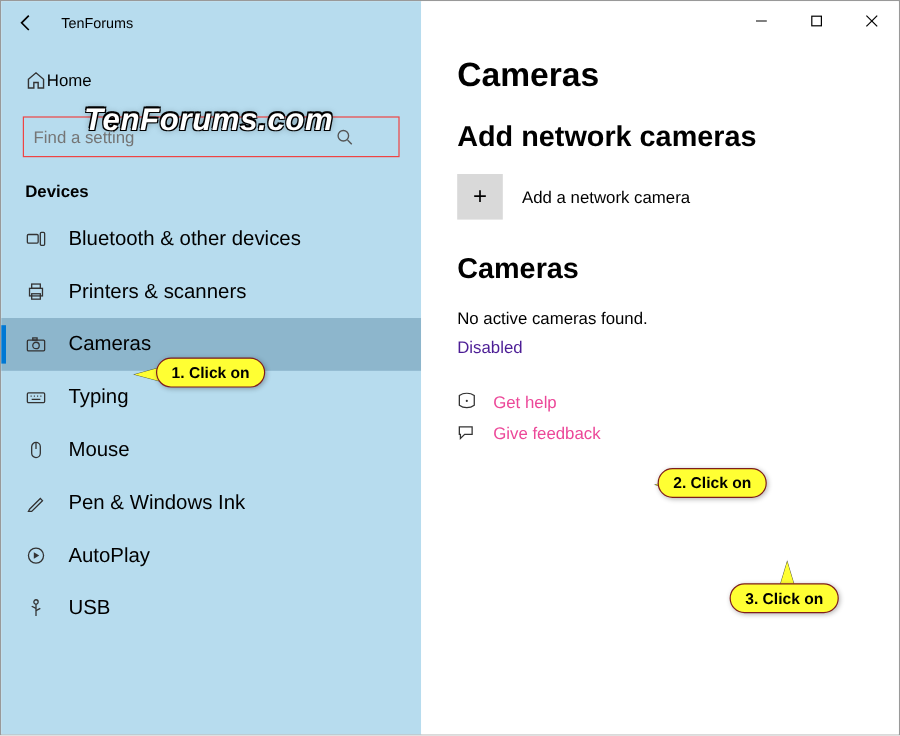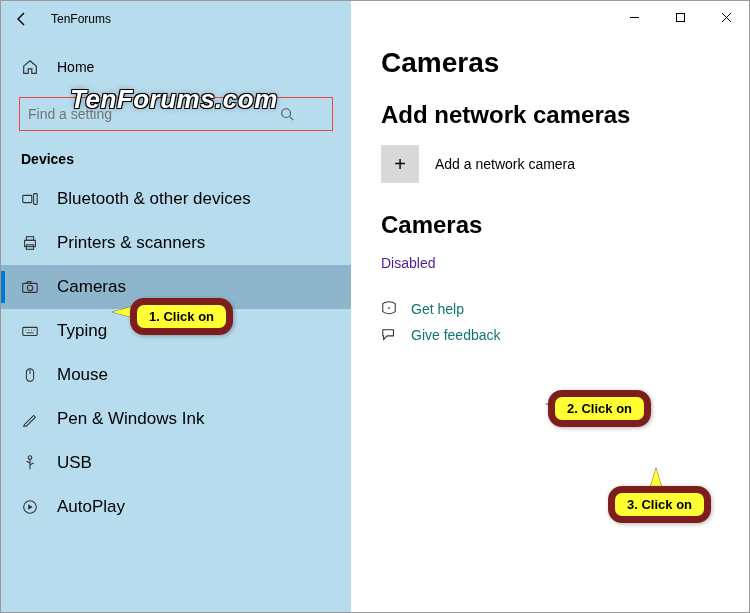--- a/index.html
+++ b/index.html
@@ -2,21 +2,21 @@
 <html><head>
 <meta charset="utf-8">
 <style>
   * { box-sizing: border-box; margin: 0; padding: 0; font-family: "Segoe UI", Arial, sans-serif; }
   body { width: 750px; height: 613px; overflow: hidden; background: #fff; position: relative; }
   .window { display: flex; width: 100%; height: 100%; border: 1px solid #999; }
   .sidebar { width: 350px; height: 100%; background: #b7dcee; padding: 0; position: relative; display: flex; flex-direction: column; }
   .titlebar-left { display: flex; align-items: center; height: 36px; padding-left: 12px; gap: 20px; }
   .back-btn { width: 18px; height: 18px; display: flex; align-items: center; justify-content: center; cursor: pointer; }
   .app-title { font-size: 12px; color: #000; }
-  .home-row { display: flex; align-items: center; height: 40px; padding-left: 20px; gap: 18px; margin-top: 10px; cursor: pointer; }
+  .home-row { display: flex; align-items: center; height: 40px; padding-left: 20px; margin-top: 10px; cursor: pointer; }
   .search-row { margin: 10px 18px 0 18px; }
   .search-box { width: 100%; height: 34px; border: 1px solid #ef4444; background: transparent; display: flex; align-items: center; padding: 0 8px; }
   .search-box input { border: none; background: transparent; outline: none; font-size: 14px; color: #666; width: 85%; }
   .section-label { font-weight: 700; font-size: 14px; padding: 20px 20px 10px 20px; }
   .nav-list { flex: 1; overflow: hidden; }
   .nav-item { display: flex; align-items: center; height: 44px; padding-left: 20px; gap: 18px; font-size: 17px; cursor: pointer; position: relative; }
   .nav-item.active { background: #8db6cc; }
   .nav-item.active::before { content: ""; position: absolute; left: 0; top: 6px; bottom: 6px; width: 4px; background: #0078d4; }
   .nav-icon { width: 18px; height: 18px; display: flex; align-items: center; justify-content: center; color: #333; }
   .content { flex: 1; background: #fff; position: relative; display: flex; flex-direction: column; }
@@ -30,24 +30,24 @@
   .plus-box { width: 38px; height: 38px; background: #d9d9d9; display: flex; align-items: center; justify-content: center; font-size: 20px; }
   .add-cam-label { font-size: 14px; }
   .status-txt { font-size: 14px; margin-bottom: 8px; margin-top: 18px; }
   .disabled-label { font-size: 14px; color: #4c1d95; margin-bottom: 8px; }
   .camera-card { background: #f2f2f2; padding: 14px 16px 14px 16px; margin-right: -10px; }
   .camera-top { display: flex; align-items: center; gap: 16px; }
   .camera-name { font-size: 14px; }
   .camera-actions { display: flex; justify-content: flex-end; margin-top: 26px; }
   .enable-btn { background: #ccc; border: none; padding: 7px 22px; font-size: 14px; cursor: pointer; }
   .help-links { margin-top: 30px; display:flex; flex-direction:column; gap:10px; padding-bottom: 5px;}
-  .help-row { display: flex; align-items: center; gap: 12px; font-size: 14px; color: #0f766e; cursor: pointer; }
+  .help-row { display: flex; align-items: center; gap: 12px; font-size: 14px; color: #ec4899; cursor: pointer; }
   .help-row .hicon { width: 18px; color: #333; }
   
-  .callout { position: absolute; background: #ffff33; border: 7px solid #7f1d1d; border-radius: 14px; padding: 4px 12px; font-size: 13px; font-weight: bold; box-shadow: 1px 1px 4px rgba(0,0,0,.3); white-space: nowrap; z-index: 50; }
+  .callout { position: absolute; background: #ffff33; border: 1px solid #7f1d1d; border-radius: 14px; padding: 4px 12px; font-size: 13px; font-weight: bold; box-shadow: 1px 1px 4px rgba(0,0,0,.3); white-space: nowrap; z-index: 50; }
   .tail { position: absolute; width: 0; height: 0; z-index: 49; }
   .tail-left { border-top: 6px solid transparent; border-bottom: 6px solid transparent; border-right: 22px solid #ffff33; filter: drop-shadow(-1px 0 0 #333); }
   .tail-up { border-left: 6px solid transparent; border-right: 6px solid transparent; border-bottom: 20px solid #ffff33; filter: drop-shadow(0 -1px 0 #333); }
   
   .watermark { position: absolute; top: 84px; left: 70px; font-size: 26px; font-weight: bold; font-style: italic; font-family: Liberation Sans, sans-serif; color: #fff; text-shadow: -1px -1px 0 #000, 1px -1px 0 #000, -1px 1px 0 #000, 1px 1px 0 #000, 0 0 6px rgba(0,0,0,.4); z-index: 60; letter-spacing: .5px; text-align: center; }
   svg { display: block; }
 </style>
 </head>
 <body>
 
@@ -142,35 +142,35 @@
         <span class="nav-icon">
           <svg viewBox="0 0 20 20" width="18" height="18">
               <path d="M4 16 L14 6 L16 8 L6 18 L3 18 Z" fill="none" stroke="#333" stroke-width="1.2"></path>
             </svg>
         </span>
         <span>Pen &amp; Windows Ink</span>
       </div>
       <div class="nav-item">
         <span class="nav-icon">
           <svg viewBox="0 0 20 20" width="18" height="18">
+              <circle cx="10" cy="10" r="7" fill="none" stroke="#333" stroke-width="1.2"></circle>
+              <polygon points="8,7 13,10 8,13" fill="#333"></polygon>
+            </svg>
+        </span>
+        <span>AutoPlay</span>
+      </div>
+      <div class="nav-item">
+        <span class="nav-icon">
+          <svg viewBox="0 0 20 20" width="18" height="18">
               <circle cx="10" cy="4" r="2" fill="none" stroke="#333" stroke-width="1.2"></circle>
               <line x1="10" y1="6" x2="10" y2="17" stroke="#333" stroke-width="1.2"></line>
               <path d="M10 10 L6 8 M10 12 L14 10" stroke="#333" stroke-width="1.2" fill="none"></path>
             </svg>
         </span>
         <span>USB</span>
-      </div>
-      <div class="nav-item">
-        <span class="nav-icon">
-          <svg viewBox="0 0 20 20" width="18" height="18">
-              <circle cx="10" cy="10" r="7" fill="none" stroke="#333" stroke-width="1.2"></circle>
-              <polygon points="8,7 13,10 8,13" fill="#333"></polygon>
-            </svg>
-        </span>
-        <span>AutoPlay</span>
       </div>
     </div>
   </div>
 
   <div class="content">
     <div class="titlebar-right">
       <div class="win-btns">
         <div class="win-btn">
           <svg width="11" height="11">
               <line x1="1" y1="5.5" x2="10" y2="5.5" stroke="#000" stroke-width="1"></line>
@@ -193,20 +193,21 @@
     <div class="content-inner">
       <div class="page-h1">Cameras</div>
 
       <div class="sub-h">Add network cameras</div>
       <div class="add-cam-row">
         <div class="plus-box">+</div>
         <div class="add-cam-label">Add a network camera</div>
       </div>
 
       <div class="sub-h">Cameras</div>
+      <div class="status-txt">No active cameras found.</div>
       <div class="disabled-label">Disabled</div>
 
 
       <div class="help-links">
         <div class="help-row">
           <span class="hicon">
             <svg viewBox="0 0 18 18" width="16" height="16">
                 <path d="M2 3 C6 0 12 0 16 3 L16 12 C12 15 6 15 2 12 Z" fill="none" stroke="#333" stroke-width="1.2"></path>
                 <circle cx="9" cy="8" r="1" fill="#333"></circle>
               </svg>

